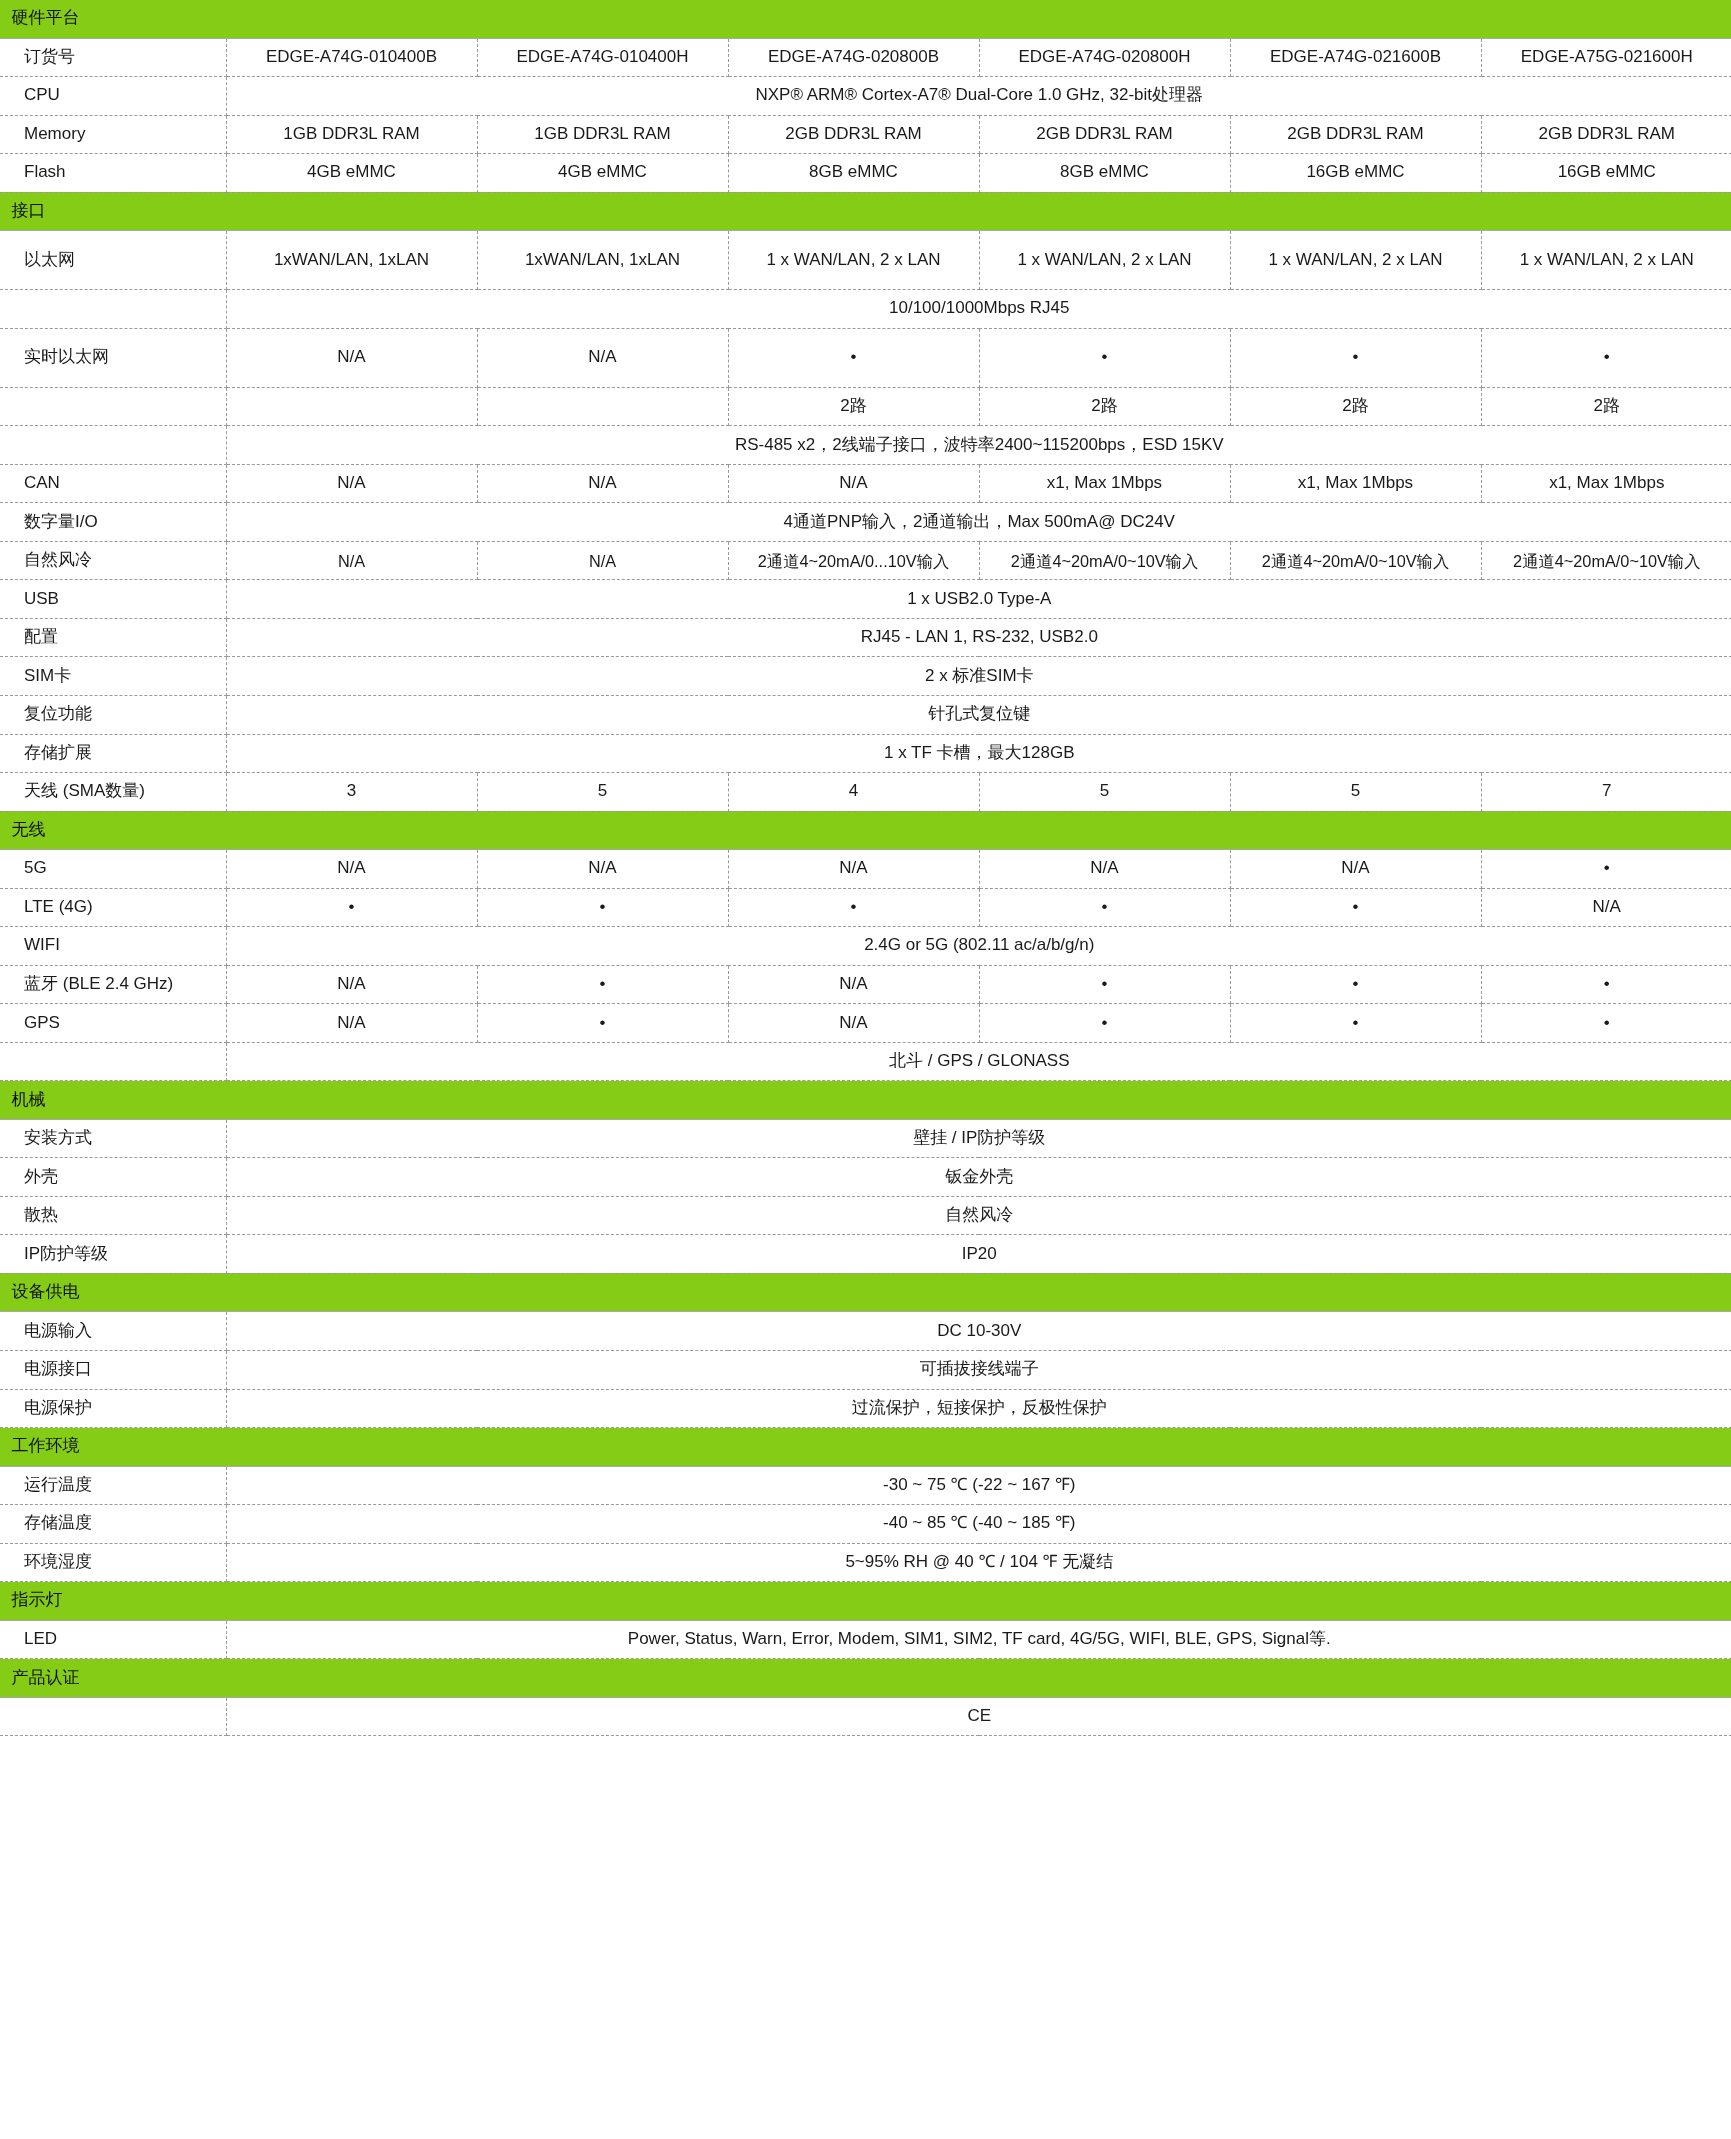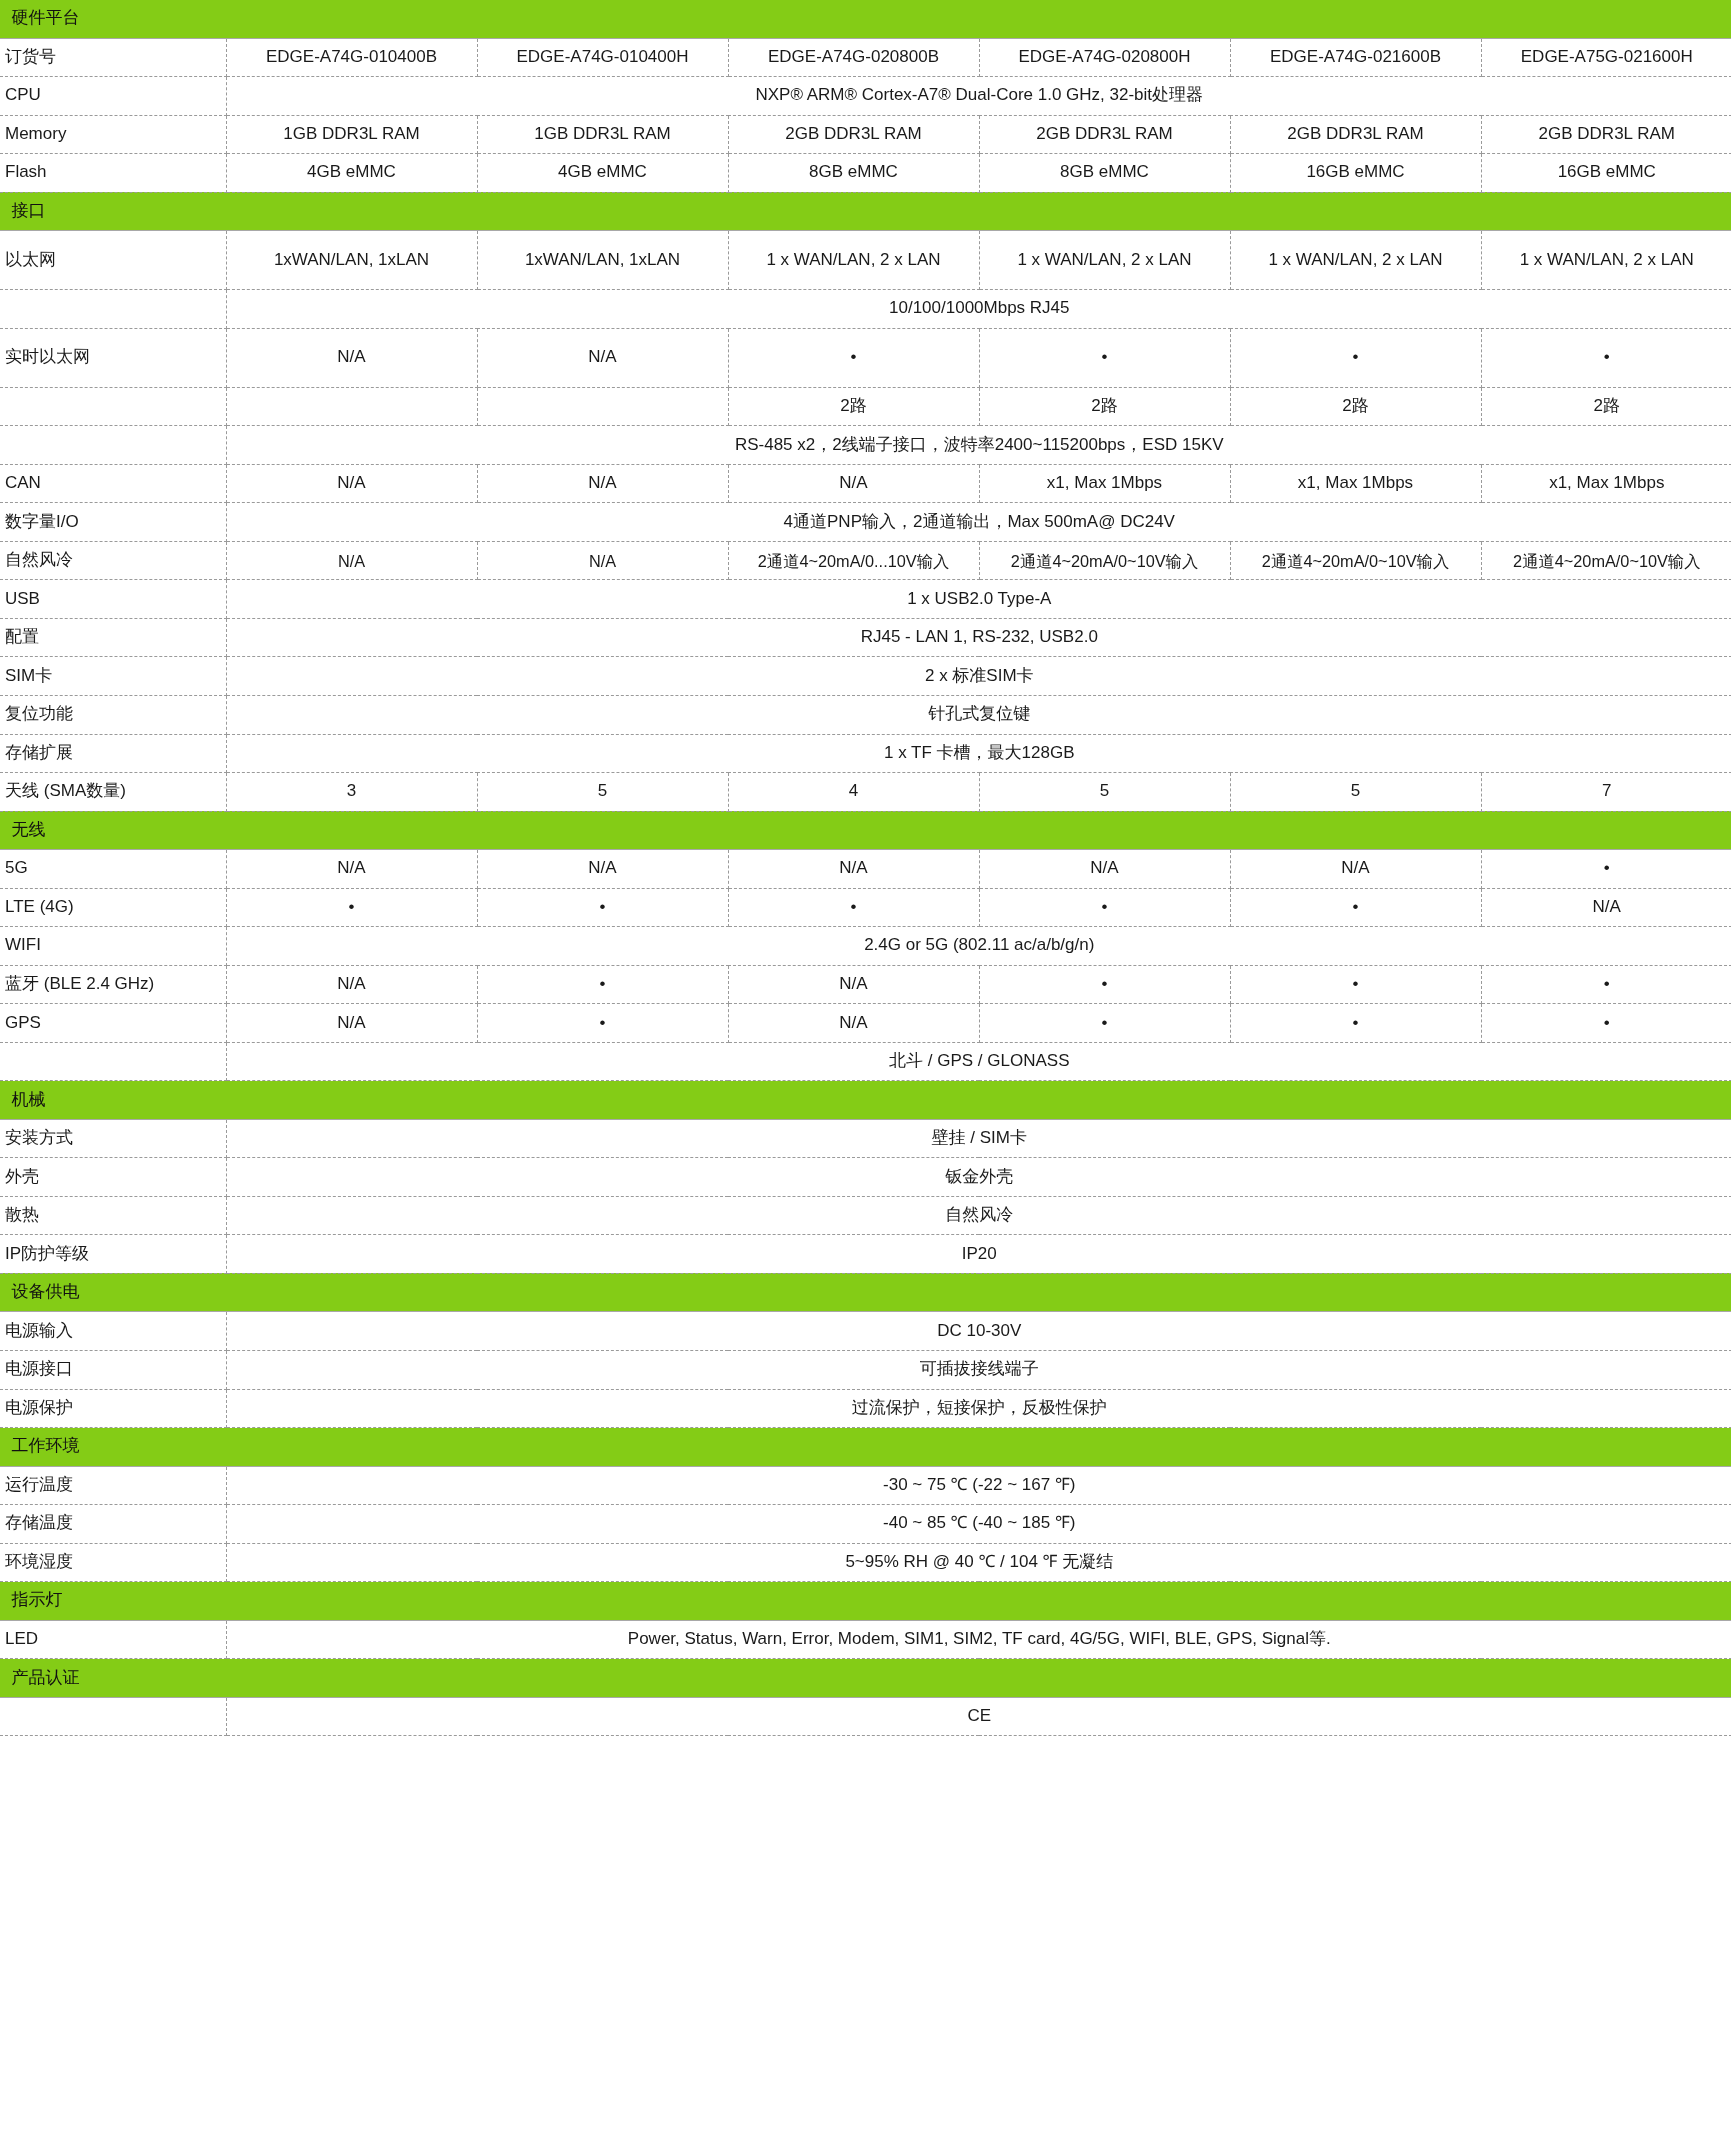--- a/index.html
+++ b/index.html
@@ -28,21 +28,21 @@
     vertical-align: middle;
     text-align: center;
     line-height: 1.35;
     font-size: 17px;
     color: #1a1a1a;
     height: 33px;
     box-sizing: border-box;
   }
   #spec-table td.label {
     text-align: left;
-    padding-left: 5px;
+    padding-left: 24px;
   }
   #spec-table tr.section td {
     background: #84cc16;
     color: #111;
     text-align: left;
     padding-left: 11.4px;
     border-right: none;
     border-bottom: 0.8px solid #a8a8a8;
     height: 36px;
   }
@@ -232,21 +232,21 @@
       </tr>
       <tr>
         <td class="label"></td>
         <td colspan="6">北斗 / GPS / GLONASS</td>
       </tr>
       <tr class="section">
         <td colspan="7">机械</td>
       </tr>
       <tr>
         <td class="label">安装方式</td>
-        <td colspan="6">壁挂 / SIM卡</td>
+        <td colspan="6">壁挂 / IP防护等级</td>
       </tr>
       <tr>
         <td class="label">外壳</td>
         <td colspan="6">钣金外壳</td>
       </tr>
       <tr>
         <td class="label">散热</td>
         <td colspan="6">自然风冷</td>
       </tr>
       <tr>

